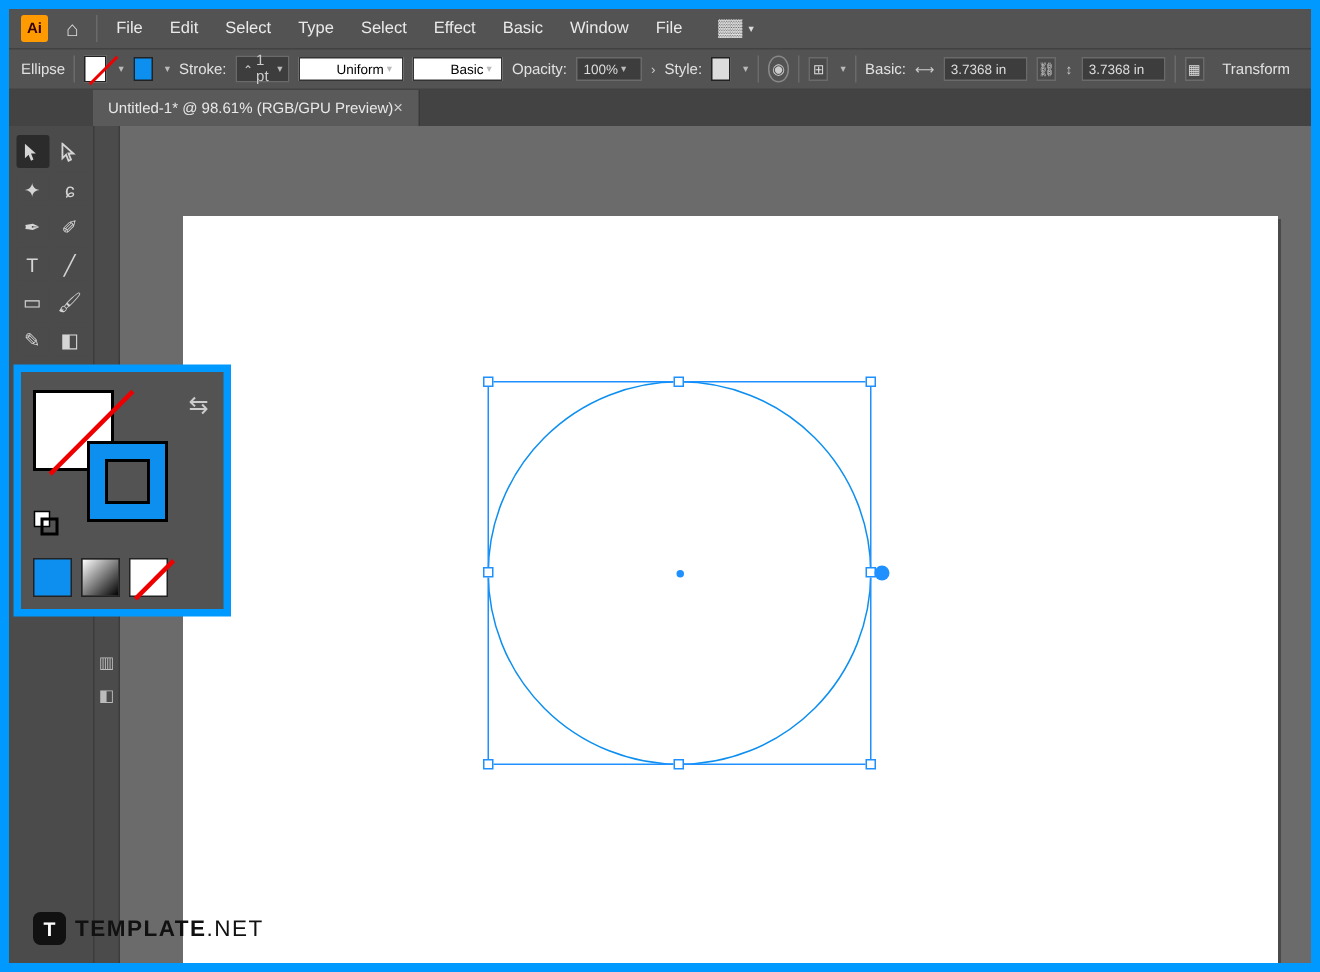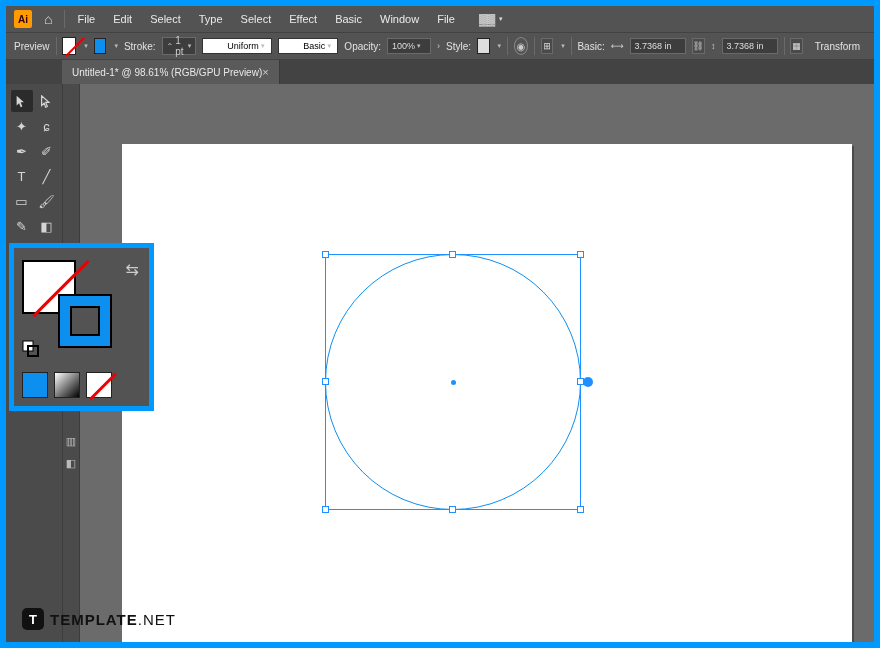--- a/index.html
+++ b/index.html
@@ -96,21 +96,21 @@
       <span class="menu-item">Select</span>
       <span class="menu-item">Effect</span>
       <span class="menu-item">Basic</span>
       <span class="menu-item">Window</span>
       <span class="menu-item">File</span>
     </div>
     <div class="menu-extra">▓▓ <span style="font-size:7px;">▾</span></div>
   </div>
 
   <div class="controlbar">
-    <span class="ctl-label">Preview</span>
+    <span class="ctl-label">Ellipse</span>
     <div class="sep"></div>
     <div class="swatch nofill"></div>
     <span class="dd-carat">▾</span>
     <div class="swatch blue" style="width:16px;height:16px;"></div>
     <span class="dd-carat">▾</span>
     <span class="ctl-label">Stroke:</span>
     <div class="stroke-sel">
       <span style="font-size:8px;">⌃</span>
       <span>1 pt</span>
       <span class="dd-carat">▾</span>

